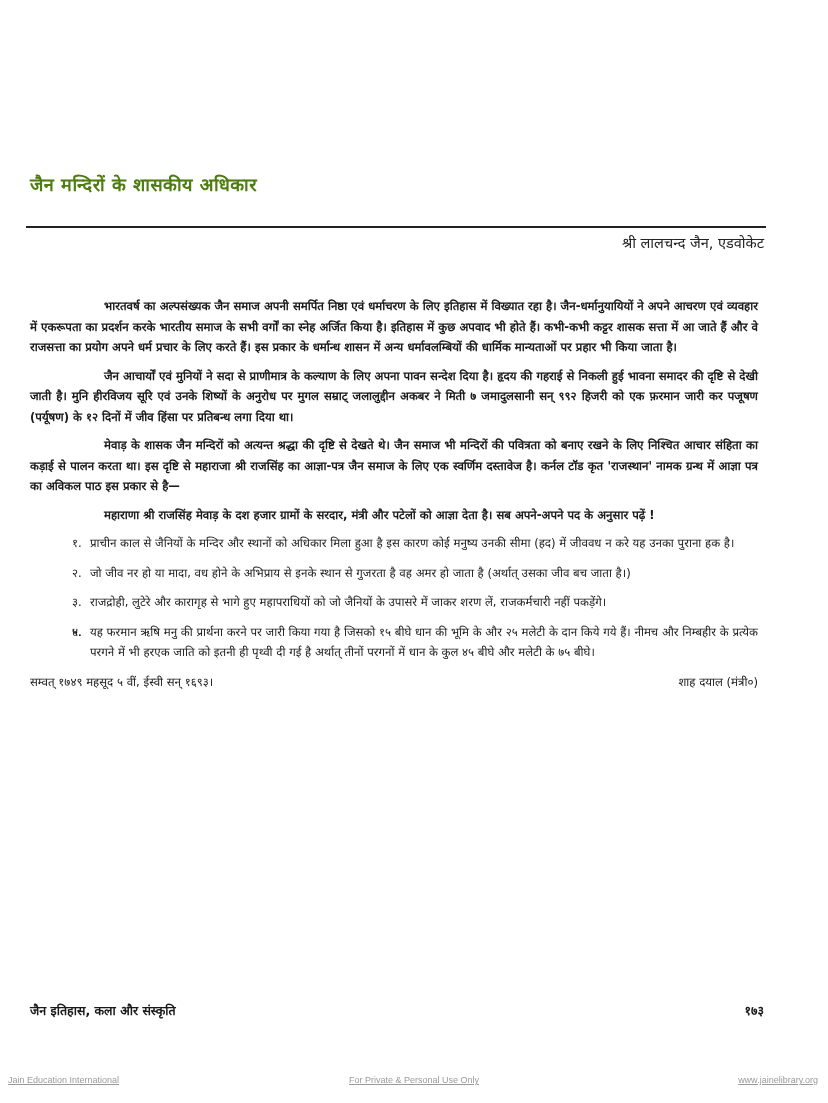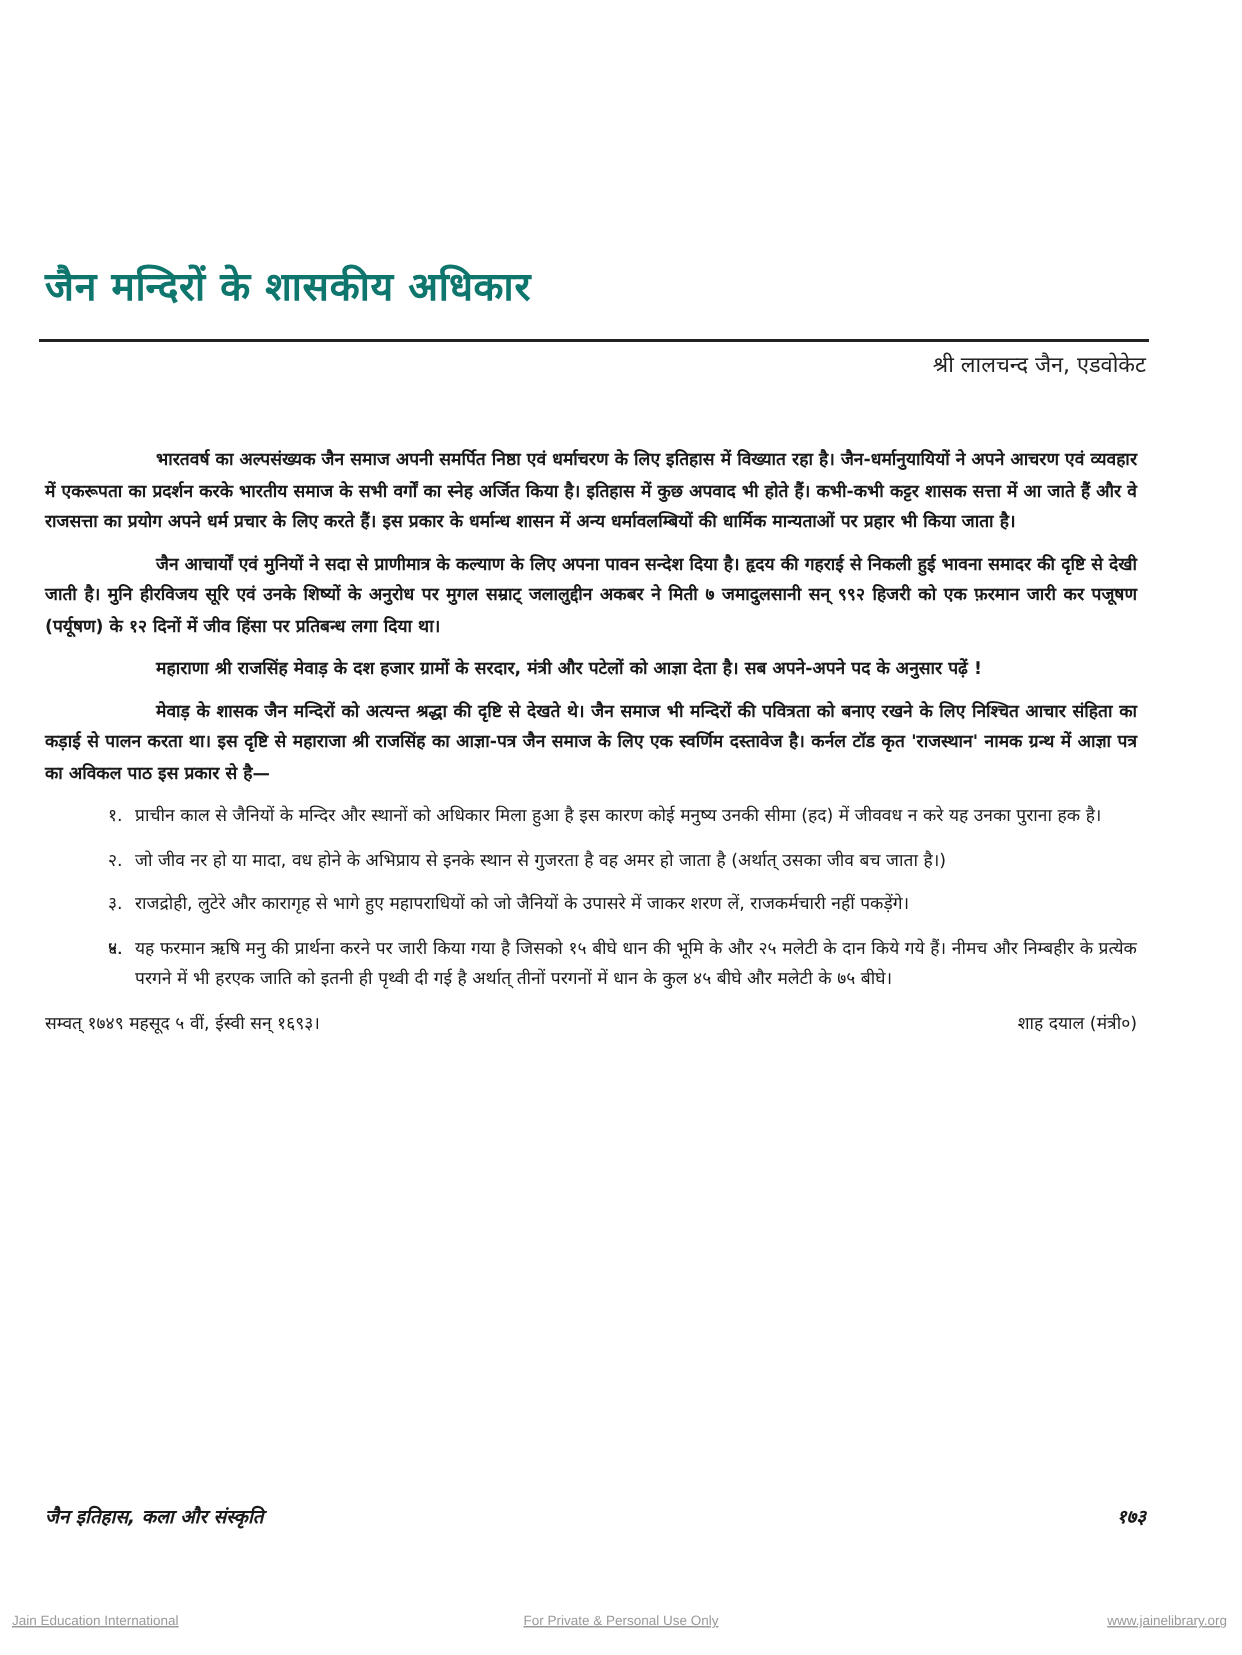--- a/index.html
+++ b/index.html
@@ -3,22 +3,22 @@
   <meta charset="utf-8">
   <style>
     html, body { margin: 0; padding: 0; background: #ffffff; }
     body {
       width: 828px; height: 1103px; position: relative; overflow: hidden;
       font-family: "DejaVu Sans", "Liberation Sans", sans-serif;
       color: #1a1a1a;
     }
     .title {
       position: absolute; left: 30px; top: 172px;
-      font-size: 26px; font-weight: bold; letter-spacing: 0.5px; margin: 0;
-      color: #0f766e;
+      font-size: 18px; font-weight: bold; letter-spacing: 0.5px; margin: 0;
+      color: #4d7c0f;
     }
     .rule {
       position: absolute; left: 26px; top: 226px; width: 740px; height: 2px;
       background: #222;
     }
     .author {
       position: absolute; right: 64px; top: 232px;
       font-size: 14.5px; color: #222;
     }
     .body-text {
@@ -28,47 +28,47 @@
     .para { margin: 0 0 8px 0; text-indent: 74px; font-weight: bold; }
     .list { margin: 4px 0 0 0; padding: 0; list-style: none; }
     .list-item { position: relative; padding-left: 60px; margin-bottom: 9px; }
     .list-num { position: absolute; left: 42px; top: 0; }
     .closing { margin-top: 8px; }
     .dateline {
       display: flex; justify-content: space-between; margin-top: 6px;
     }
     .footer-journal {
       position: absolute; left: 30px; top: 1002px;
-      font-size: 12.5px; font-weight: bold; font-style: italic;
+      font-size: 12.5px; font-weight: bold;
     }
     .footer-page {
       position: absolute; right: 64px; top: 1002px;
-      font-size: 12.5px; font-weight: bold; font-style: italic;
+      font-size: 12.5px; font-weight: bold;
     }
     .watermark {
       position: absolute; top: 1075px; font-size: 9px; color: #9a9a9a;
       font-family: "Liberation Sans", sans-serif;
       text-decoration: underline;
     }
     .wm-left { left: 8px; }
     .wm-center { left: 0; right: 0; text-align: center; }
     .wm-right { right: 10px; }
   </style>
 </head>
 <body>
 
 <h1 class="title">जैन मन्दिरों के शासकीय अधिकार</h1>
 <div class="rule"></div>
 <div class="author">श्री लालचन्द जैन, एडवोकेट</div>
 
 <div class="body-text">
   <p class="para">भारतवर्ष का अल्पसंख्यक जैन समाज अपनी समर्पित निष्ठा एवं धर्माचरण के लिए इतिहास में विख्यात रहा है। जैन-धर्मानुयायियों ने अपने आचरण एवं व्यवहार में एकरूपता का प्रदर्शन करके भारतीय समाज के सभी वर्गों का स्नेह अर्जित किया है। इतिहास में कुछ अपवाद भी होते हैं। कभी-कभी कट्टर शासक सत्ता में आ जाते हैं और वे राजसत्ता का प्रयोग अपने धर्म प्रचार के लिए करते हैं। इस प्रकार के धर्मान्ध शासन में अन्य धर्मावलम्बियों की धार्मिक मान्यताओं पर प्रहार भी किया जाता है।</p>
   <p class="para">जैन आचार्यों एवं मुनियों ने सदा से प्राणीमात्र के कल्याण के लिए अपना पावन सन्देश दिया है। हृदय की गहराई से निकली हुई भावना समादर की दृष्टि से देखी जाती है। मुनि हीरविजय सूरि एवं उनके शिष्यों के अनुरोध पर मुगल सम्राट् जलालुद्दीन अकबर ने मिती ७ जमादुलसानी सन् ९९२ हिजरी को एक फ़रमान जारी कर पजूषण (पर्यूषण) के १२ दिनों में जीव हिंसा पर प्रतिबन्ध लगा दिया था।</p>
+  <p class="para">मेवाड़ के शासक जैन मन्दिरों को अत्यन्त श्रद्धा की दृष्टि से देखते थे। जैन समाज भी मन्दिरों की पवित्रता को बनाए रखने के लिए निश्चित आचार संहिता का कड़ाई से पालन करता था। इस दृष्टि से महाराजा श्री राजसिंह का आज्ञा-पत्र जैन समाज के लिए एक स्वर्णिम दस्तावेज है। कर्नल टॉड कृत 'राजस्थान' नामक ग्रन्थ में आज्ञा पत्र का अविकल पाठ इस प्रकार से है—</p>
   <p class="para">महाराणा श्री राजसिंह मेवाड़ के दश हजार ग्रामों के सरदार, मंत्री और पटेलों को आज्ञा देता है। सब अपने-अपने पद के अनुसार पढ़ें !</p>
-  <p class="para">मेवाड़ के शासक जैन मन्दिरों को अत्यन्त श्रद्धा की दृष्टि से देखते थे। जैन समाज भी मन्दिरों की पवित्रता को बनाए रखने के लिए निश्चित आचार संहिता का कड़ाई से पालन करता था। इस दृष्टि से महाराजा श्री राजसिंह का आज्ञा-पत्र जैन समाज के लिए एक स्वर्णिम दस्तावेज है। कर्नल टॉड कृत 'राजस्थान' नामक ग्रन्थ में आज्ञा पत्र का अविकल पाठ इस प्रकार से है—</p>
 
   <ul class="list">
     <li class="list-item">
       <span class="list-num">१.</span>
       <span>प्राचीन काल से जैनियों के मन्दिर और स्थानों को अधिकार मिला हुआ है इस कारण कोई मनुष्य उनकी सीमा (हद) में जीववध न करे यह उनका पुराना हक है।</span>
     </li>
     <li class="list-item">
       <span class="list-num">२.</span>
       <span>जो जीव नर हो या मादा, वध होने के अभिप्राय से इनके स्थान से गुजरता है वह अमर हो जाता है (अर्थात् उसका जीव बच जाता है।)</span>
     </li>

